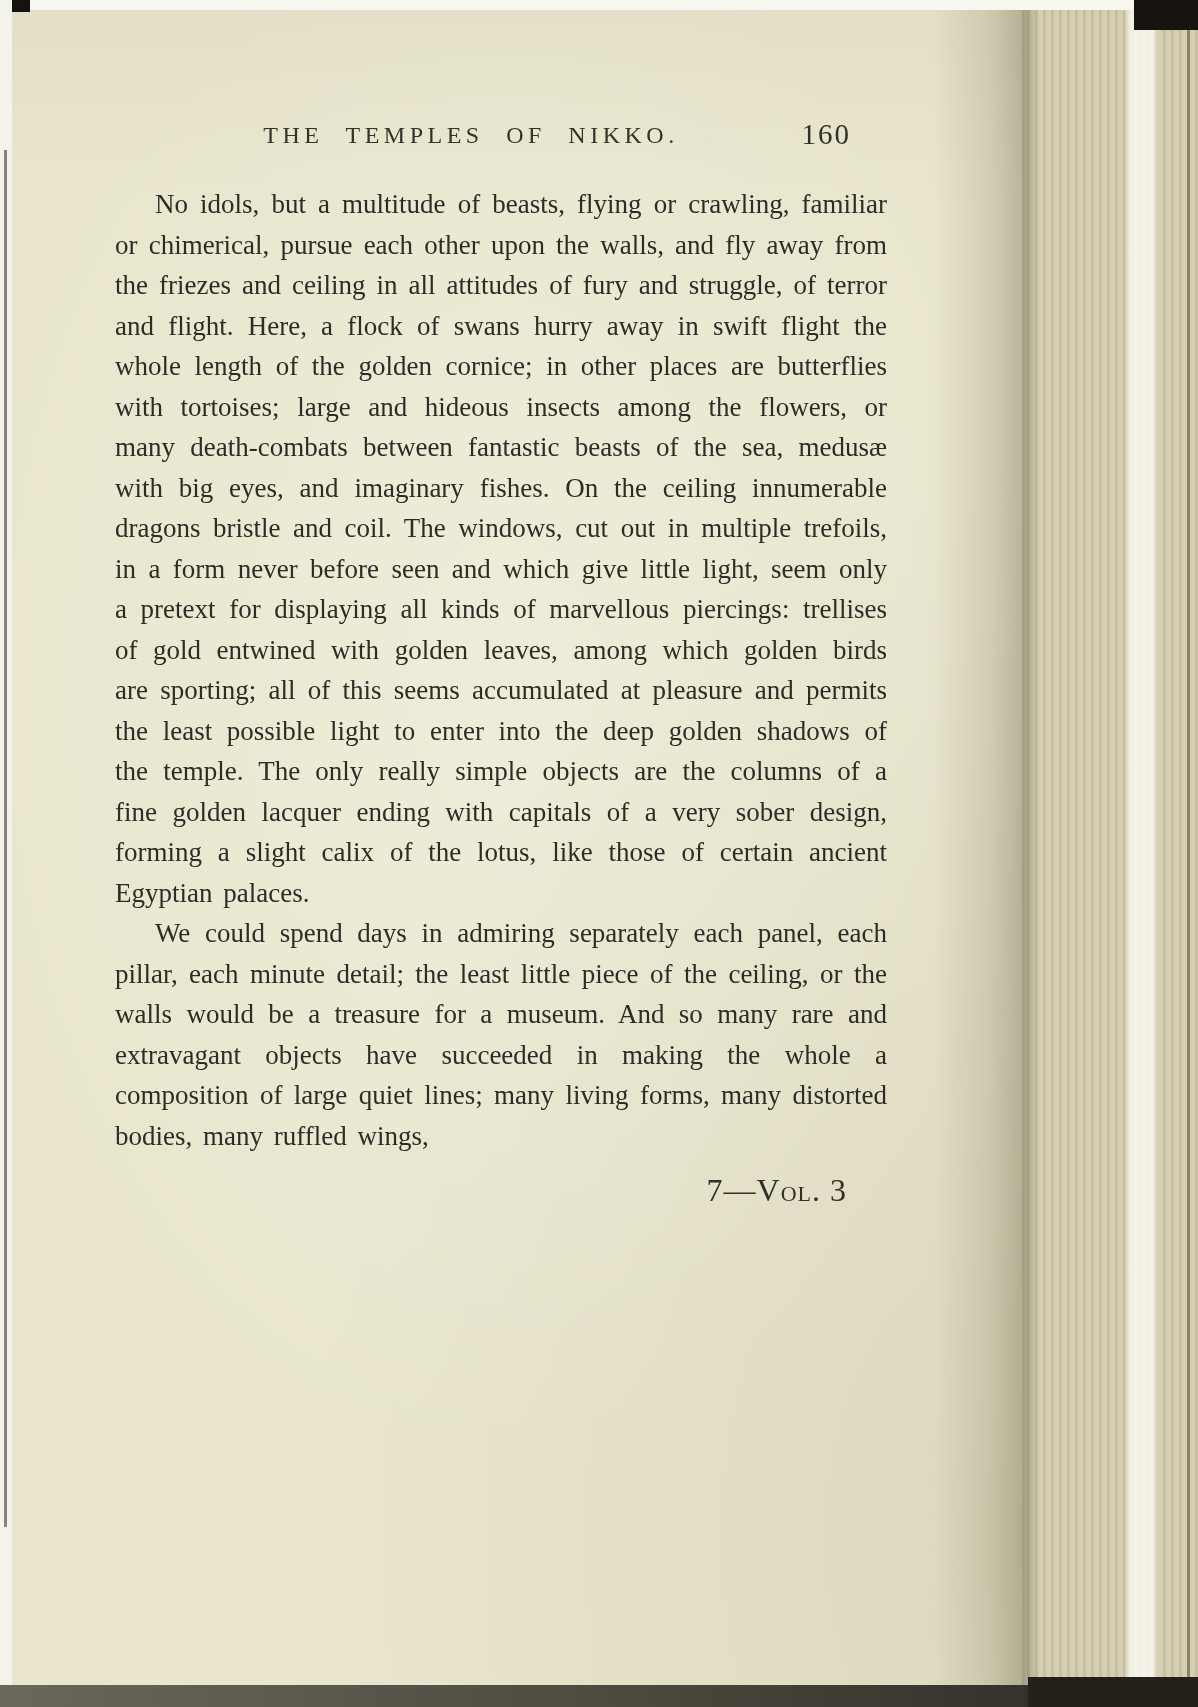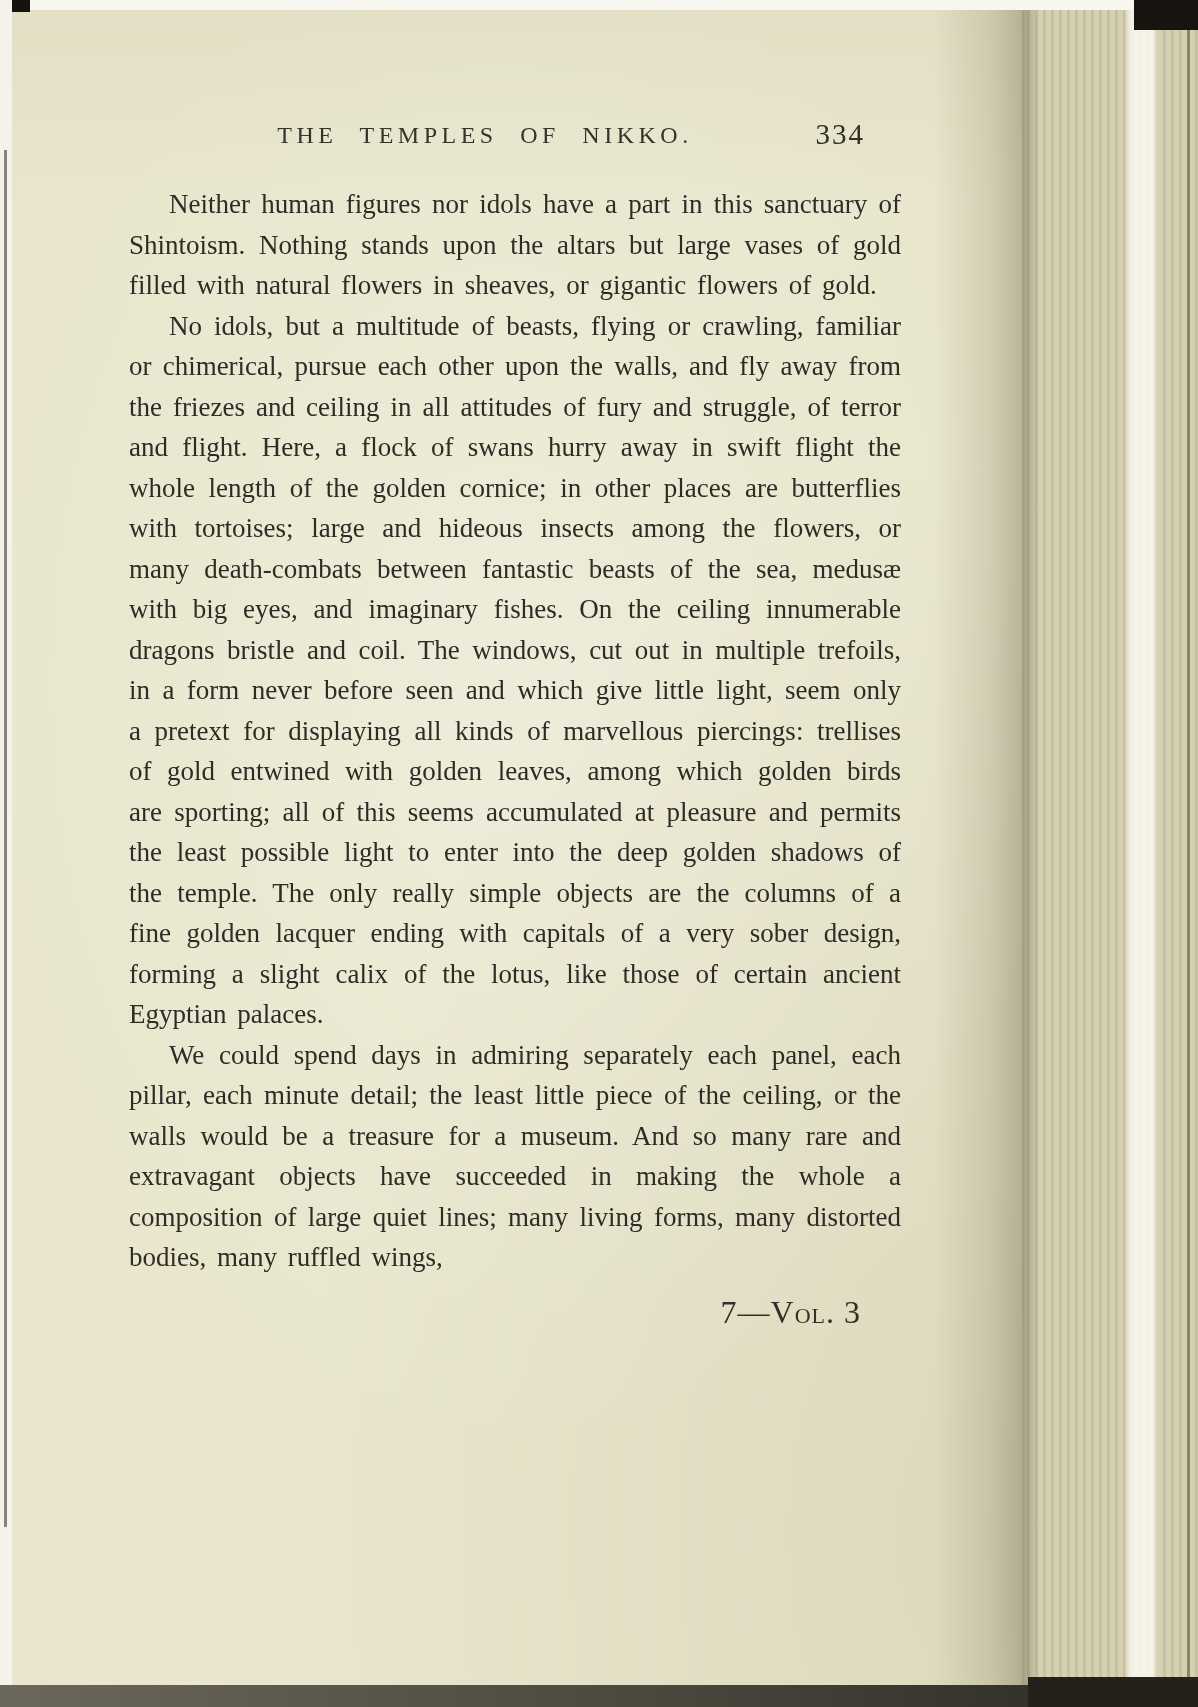--- a/index.html
+++ b/index.html
@@ -100,21 +100,21 @@
   .corner-br {
     position: absolute;
     right: 0; bottom: 0;
     width: 170px; height: 30px;
     background: #23211a;
   }
 
   
   .page-content {
     position: absolute;
-    left: 129px;
+    left: 115px;
     top: 122px;
     width: 772px;
   }
 
   .running-header {
     position: relative;
     height: 44px;
     margin-bottom: 18px;
   }
   .running-head {
@@ -174,25 +174,24 @@
   <div class="corner-tr"></div>
   <div class="edge-left"></div>
   <div class="spine-line"></div>
   <div class="edge-bottom"></div>
   <div class="corner-br"></div>
 
   <div class="page-content">
 
     <div class="running-header">
       <span class="running-head">THE TEMPLES OF NIKKO.</span>
-      <span class="page-number">334</span>
+      <span class="page-number">160</span>
     </div>
 
     <div class="body-text">
-      <p>Neither human figures nor idols have a part in this sanctuary of Shintoism.  Nothing stands upon the altars but large vases of gold filled with natural flowers in sheaves, or gigantic flowers of gold.</p>
       <p>No idols, but a multitude of beasts, flying or crawling, familiar or chimerical, pursue each other upon the walls, and fly away from the friezes and ceiling in all attitudes of fury and struggle, of terror and flight.  Here, a flock of swans hurry away in swift flight the whole length of the golden cornice; in other places are butterflies with tortoises; large and hideous insects among the flowers, or many death-combats between fantastic beasts of the sea, medusæ with big eyes, and imaginary fishes.  On the ceiling innumerable dragons bristle and coil.  The windows, cut out in multiple trefoils, in a form never before seen and which give little light, seem only a pretext for displaying all kinds of marvellous piercings: trellises of gold entwined with golden leaves, among which golden birds are sporting; all of this seems accumulated at pleasure and permits the least possible light to enter into the deep golden shadows of the temple.  The only really simple objects are the columns of a fine golden lacquer ending with capitals of a very sober design, forming a slight calix of the lotus, like those of certain ancient Egyptian palaces.</p>
       <p>We could spend days in admiring separately each panel, each pillar, each minute detail; the least little piece of the ceiling, or the walls would be a treasure for a museum.  And so many rare and extravagant objects have succeeded in making the whole a composition of large quiet lines; many living forms, many distorted bodies, many ruffled wings,</p>
     </div>
 
     <div class="footer-signature">
       <span>7—Vol. 3</span>
     </div>
 
   </div>
 

